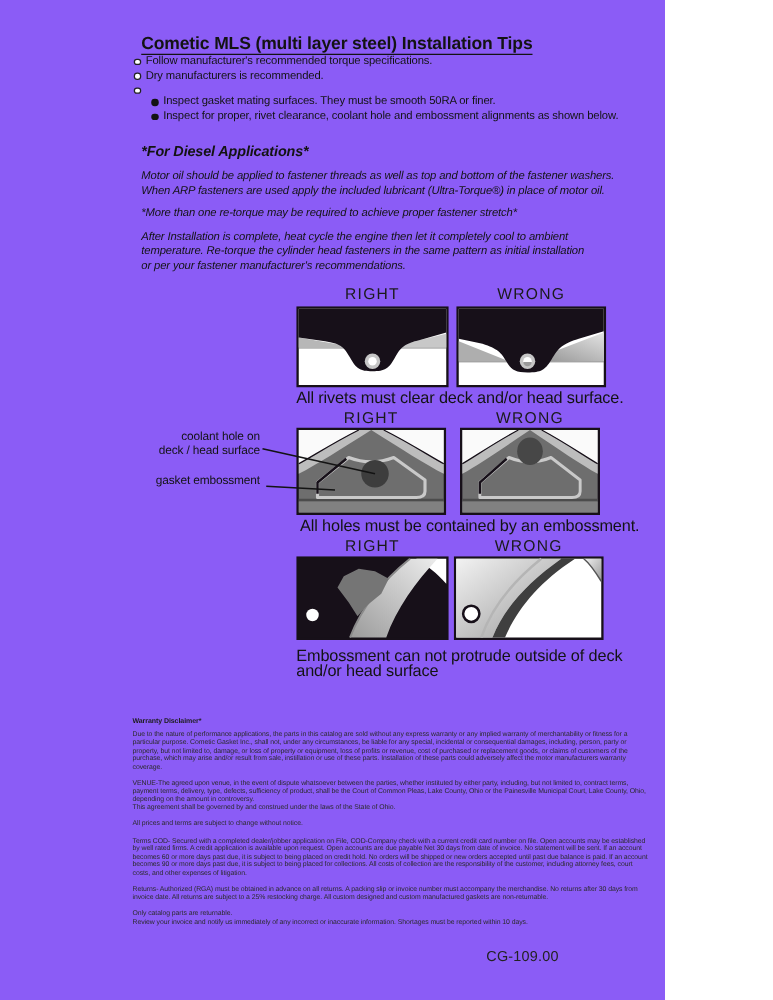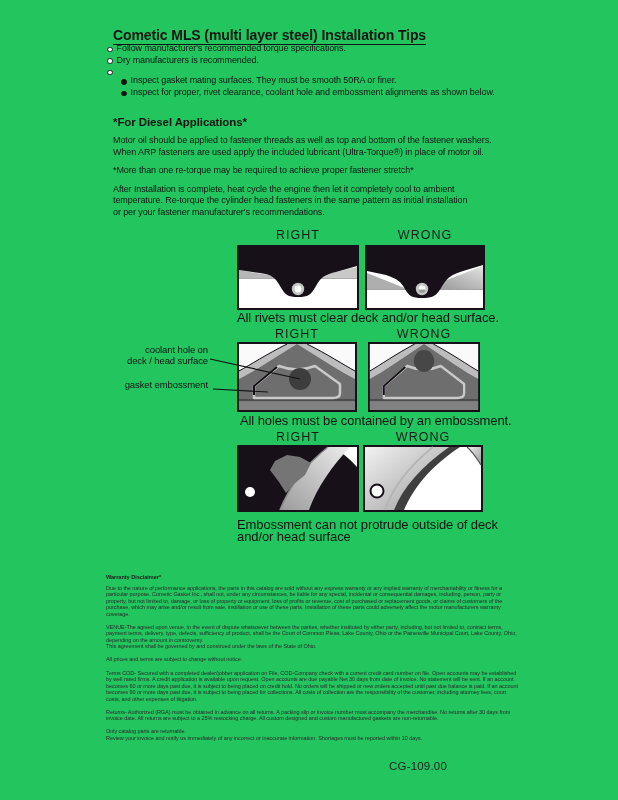--- a/index.html
+++ b/index.html
@@ -1,34 +1,34 @@
 <!DOCTYPE html>
 <html><head>
 <meta charset="utf-8">
 <style>
   html,body{margin:0;padding:0;background:#ffffff;}
   #page{
-    position:relative;width:618px;height:800px;background:#22c55e;overflow:hidden;
+    position:relative;width:532px;height:800px;background:#8b5cf6;overflow:hidden;
     font-family:"Liberation Sans", sans-serif;color:#131313;
   }
   .abs{position:absolute;}
 
   
   #doc-title{
     left:113px;top:26px;font-size:14px;font-weight:bold;letter-spacing:-0.1px;
     border-bottom:1.6px solid #131313;padding-bottom:1px;display:inline-block;
   }
   #tips{left:107px;top:43px;width:430px;font-size:9px;letter-spacing:-0.1px;}
   .bullet-row{display:flex;align-items:flex-start;line-height:11.6px;}
   .bullet-row.sub{margin-left:14px;}
   .b-marker{flex:0 0 auto;width:3.6px;height:3.6px;border-radius:50%;margin:3.6px 4px 0 0;}
   .b-open{border:0.9px solid #222;background:#fff;}
   .b-solid{background:#131313;border:0.9px solid #131313;margin-top:3.8px;}
 
-  #diesel{left:113px;top:116px;width:420px;font-size:9px;letter-spacing:-0.1px;}
+  #diesel{left:113px;top:116px;width:420px;font-size:9px;letter-spacing:-0.1px;font-style:italic;}
   #diesel h2{font-size:11.5px;font-weight:bold;margin:0 0 7px 0;letter-spacing:-0.1px;}
   #diesel p{margin:0 0 7px 0;white-space:pre;line-height:11.6px;}
 
   
   .rw-label{font-size:12.5px;letter-spacing:1px;text-align:center;color:#1a1a1a;}
   .dia-caption{font-size:13px;letter-spacing:-0.1px;line-height:11.5px;color:#131313;}
   .side-label{font-size:9.5px;letter-spacing:-0.1px;line-height:10.5px;text-align:right;color:#131313;white-space:pre-line;}
   svg{display:block;}
 
   

